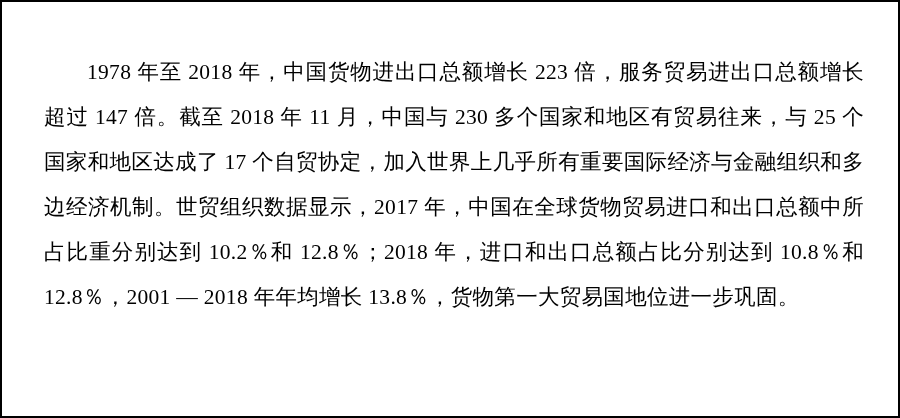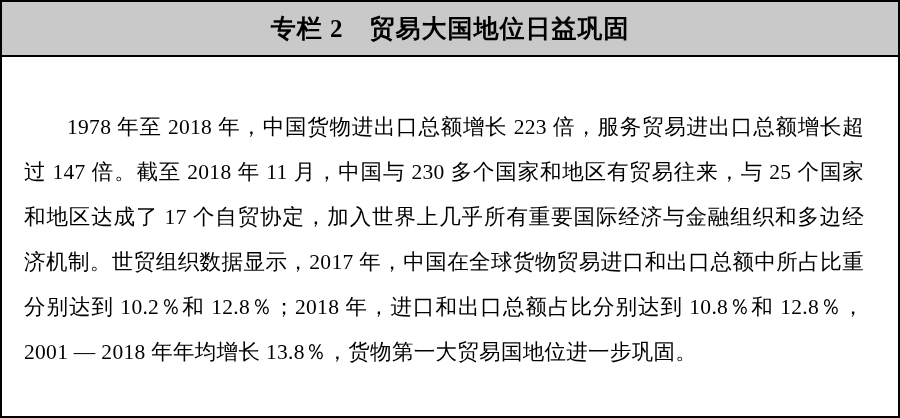--- a/index.html
+++ b/index.html
@@ -32,39 +32,36 @@
   }
   #header-title {
     font-size: 25px;
     font-weight: bold;
     letter-spacing: 1px;
     color: #000000;
     font-family: "Liberation Serif", "DejaVu Serif", serif;
   }
   #body {
     flex: 1;
-    padding: 26px 34px 20px 22px;
+    padding: 26px 34px 20px 42px;
     box-sizing: border-box;
   }
   #paragraph {
     font-size: 21.5px;
     line-height: 45px;
     text-align: justify;
     text-justify: inter-character;
     text-indent: 2em;
     letter-spacing: 0.3px;
     font-family: "Liberation Serif", "DejaVu Serif", serif;
   }
 </style>
 </head>
 <body>
 
 <div id="box">
 
-  <div id="header">
-    <span id="header-title">专栏 2　贸易大国地位日益巩固</span>
-  </div>
 
   <div id="body">
     <p id="paragraph">1978 年至 2018 年，中国货物进出口总额增长 223 倍，服务贸易进出口总额增长超过 147 倍。截至 2018 年 11 月，中国与 230 多个国家和地区有贸易往来，与 25 个国家和地区达成了 17 个自贸协定，加入世界上几乎所有重要国际经济与金融组织和多边经济机制。世贸组织数据显示，2017 年，中国在全球货物贸易进口和出口总额中所占比重分别达到 10.2％和 12.8％；2018 年，进口和出口总额占比分别达到 10.8％和 12.8％，2001 — 2018 年年均增长 13.8％，货物第一大贸易国地位进一步巩固。</p>
   </div>
 
 </div>
 
 </body></html>

